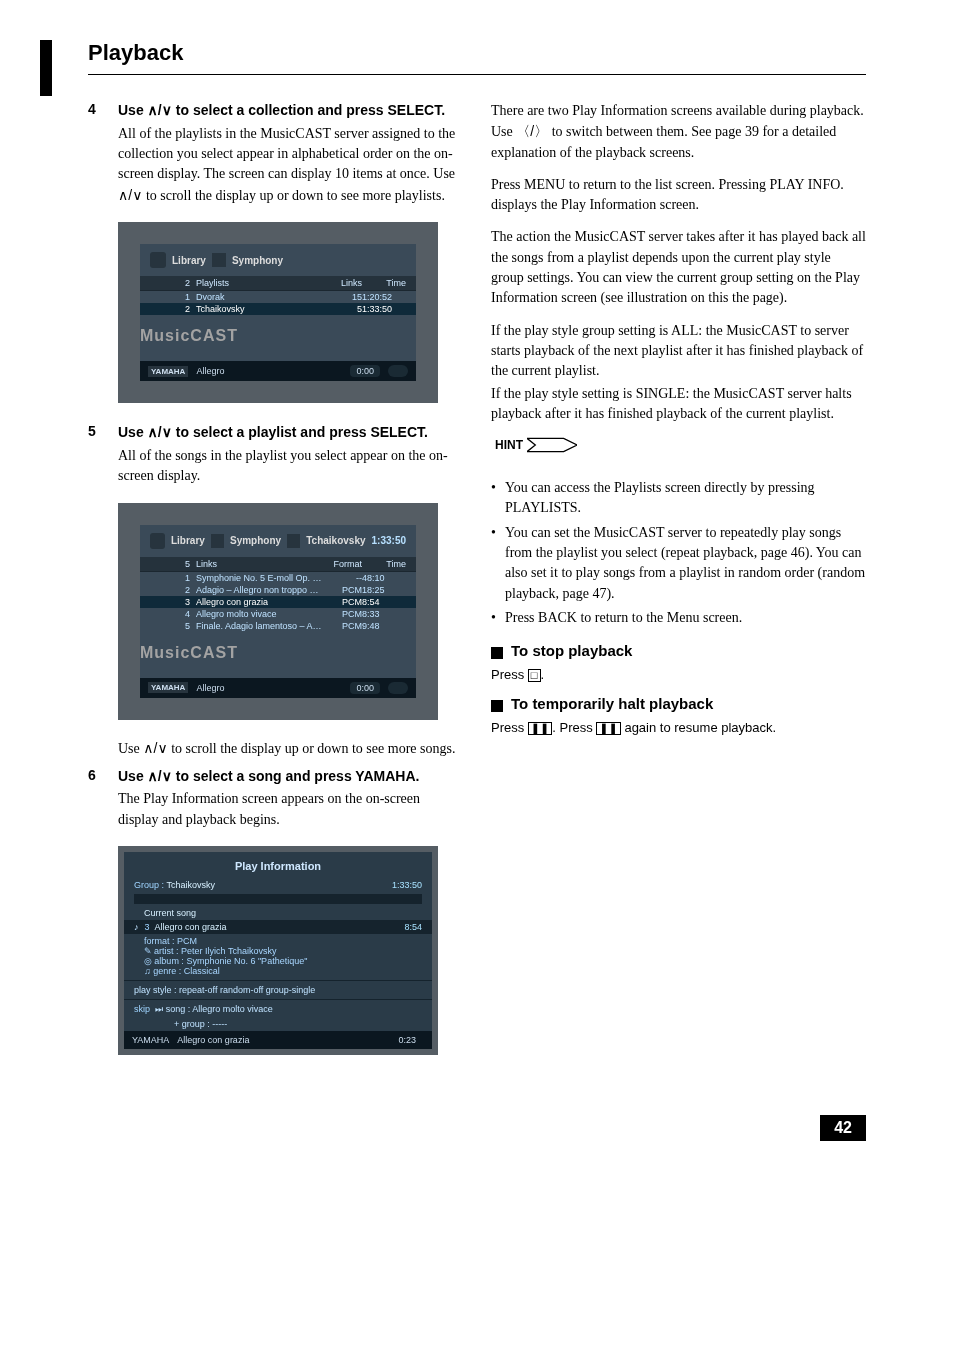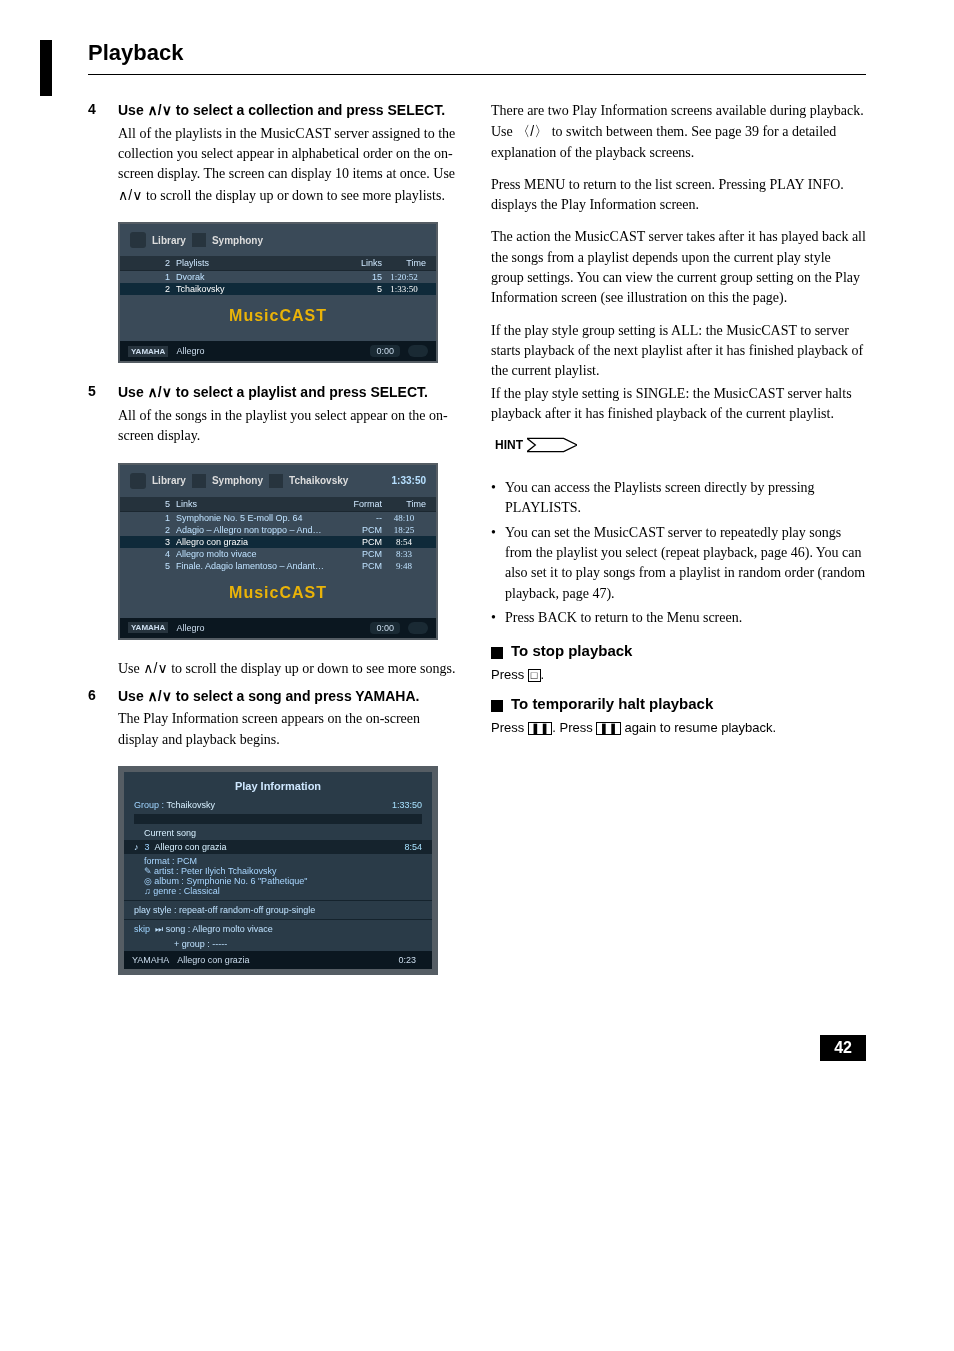--- a/index.html
+++ b/index.html
@@ -17,39 +17,39 @@
 
   .step { display: flex; gap: 12px; margin-bottom: 10px; }
   .stepnum { width: 18px; font-family: Arial, Helvetica, sans-serif; font-weight: bold; font-size: 14px; }
   .stepbody { flex: 1; }
   .stepbody .head { font-family: Arial, Helvetica, sans-serif; font-weight: bold; font-size: 14px; line-height: 1.35; margin-bottom: 4px; }
   .stepbody .head .glyph { font-family: "Arial", sans-serif; }
   .stepbody p, .col p.para { font-size: 14px; line-height: 1.45; margin-bottom: 6px; }
   .col p.para { margin-bottom: 12px; }
 
   
-  .ui-fig { width: 320px; margin: 8px 0 20px 30px; background:#555d64; padding:2px; }
+  .ui-fig { width: 320px; margin: 8px 0 20px 30px; background:#555d64; padding:22px; }
   .ui-inner { background:#3a4a58; padding:0; position:relative; }
   .ui-topbar { display:flex; align-items:center; gap:6px; padding:8px 10px; font-family: Arial, sans-serif; font-size:10px; color:#ddd; font-weight:bold; }
   .ui-topbar .chip { width:16px; height:16px; background:#27343e; border-radius:3px; display:inline-block; }
   .ui-topbar .navicon { width:14px; height:14px; background:#27343e; display:inline-block; }
   .ui-toptime { margin-left:auto; color:#b7e0ff; font-family: Arial, sans-serif; font-size:10px; }
   .ui-listhead { display:flex; font-family: Arial, sans-serif; font-size:9px; color:#cfe8ff; padding:2px 10px 2px 36px; border-bottom:1px solid #1b2730; background:#25323c; }
   .ui-listhead .c1 { width:14px; text-align:right; margin-right:6px; }
   .ui-listhead .c2 { flex:1; }
   .ui-listhead .c3 { width:40px; text-align:right; }
   .ui-listhead .c4 { width:44px; text-align:right; }
   .ui-list { font-family: Arial, sans-serif; font-size:9px; color:#bfe2ff; }
   .ui-row { display:flex; padding:1px 10px 1px 36px; }
   .ui-row.sel { background:#0f2a3a; color:#fff; }
   .ui-row .c1 { width:14px; text-align:right; margin-right:6px; }
   .ui-row .c2 { flex:1; white-space:nowrap; overflow:hidden; text-overflow:ellipsis; }
   .ui-row .c3 { width:40px; text-align:right; }
-  .ui-row .c4 { width:44px; text-align:center;font-family:Liberation Serif, serif; }
-  .ui-watermark { text-align:center; color:#eab308; font-family: Arial, sans-serif; font-weight:bold; font-size:16px; letter-spacing:1px; padding:12px 0 16px; }
+  .ui-row .c4 { width:44px; text-align:left; }
+  .ui-watermark { text-align:left; color:#a3a3a3; font-family: Arial, sans-serif; font-weight:bold; font-size:16px; letter-spacing:1px; padding:12px 0 16px; }
   .ui-footer { display:flex; align-items:center; gap:8px; background:#0b1720; padding:4px 8px; font-family: Arial, sans-serif; font-size:9px; color:#cde; }
   .ui-footer .brandbox { background:#27343e; color:#cde; font-weight:bold; font-size:8px; padding:1px 3px; }
   .ui-footer .ftime { background:#1a2a34; padding:1px 6px; border-radius:4px; }
   .ui-footer .vol { width:20px;height:12px;background:#1a2a34;border-radius:6px;display:inline-block; }
 
   
   .pi { width: 320px; margin: 10px 0 20px 30px; background:#555d64; padding:6px; }
   .pi-inner { background:#2a3b48; font-family: Arial, sans-serif; color:#bfe2ff; }
   .pi-title { text-align:center; color:#cfe8ff; font-size:11px; padding:8px 0 6px; font-weight:bold; }
   .pi-row { display:flex; font-size:9px; padding:2px 10px; }

